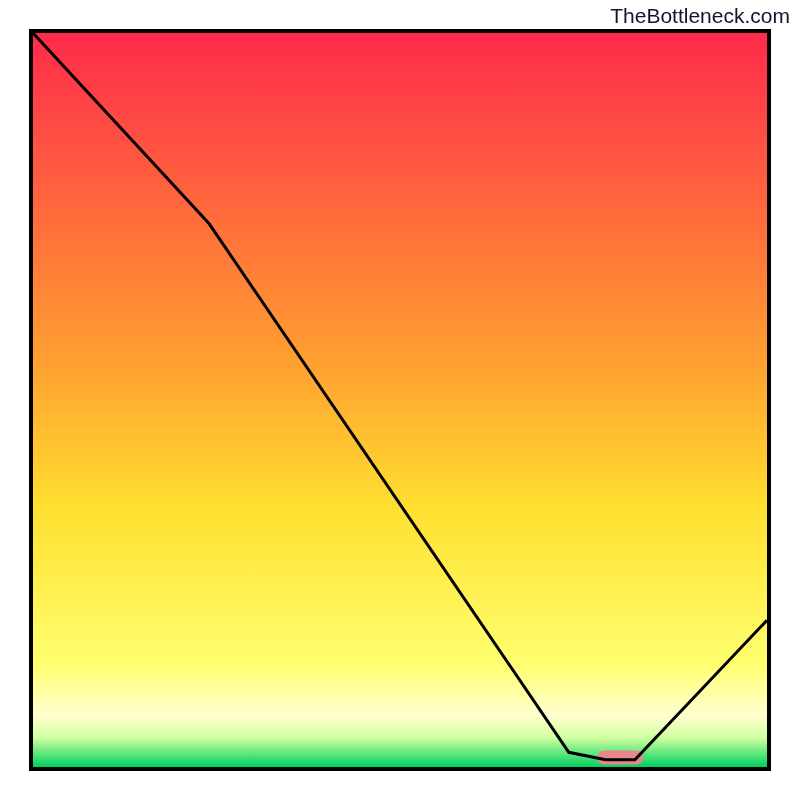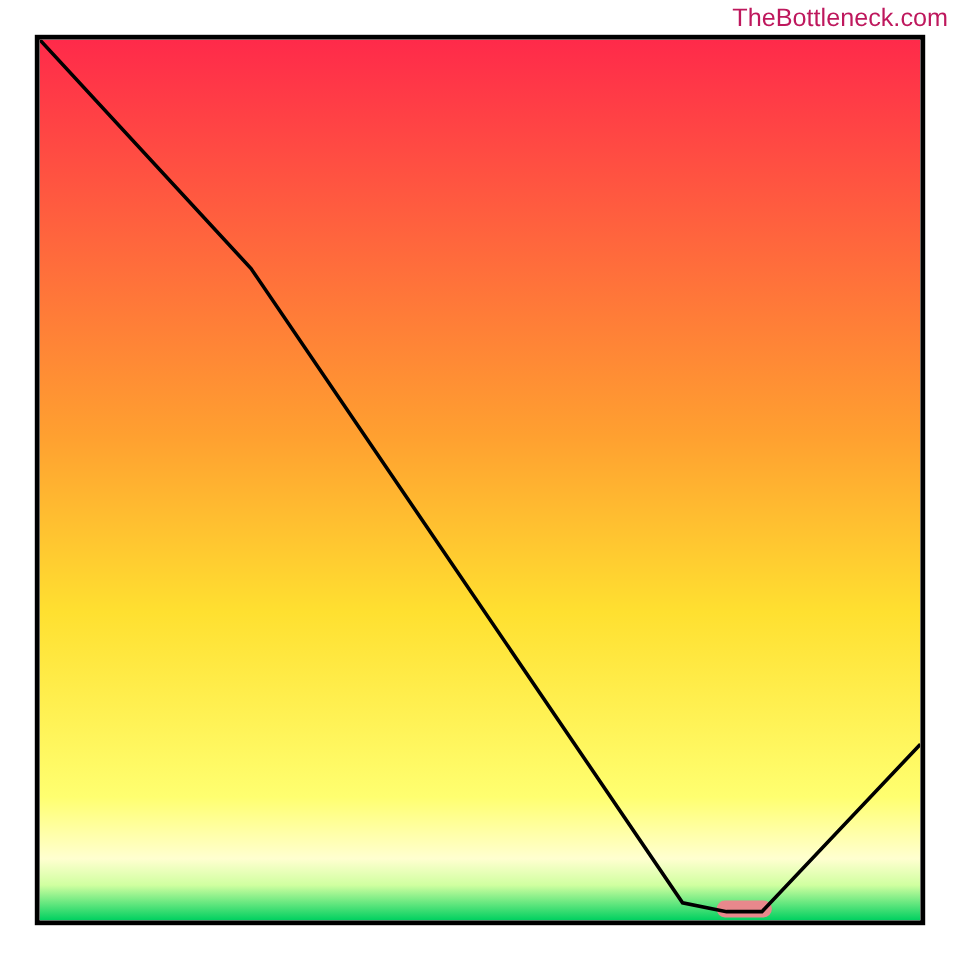--- a/index.html
+++ b/index.html
@@ -13,21 +13,21 @@
   .container {
     position: relative;
     width: 800px;
     height: 800px;
   }
   .watermark {
     position: absolute;
     top: 4px;
     right: 10px;
     font-size: 21px;
-    color: #be185d;
+    color: #0f172a;
     font-weight: normal;
     z-index: 10;
   }
   .plot-border {
     position: absolute;
     top: 29px;
     left: 29px;
     width: 742px;
     height: 742px;
     border: 4px solid black;

